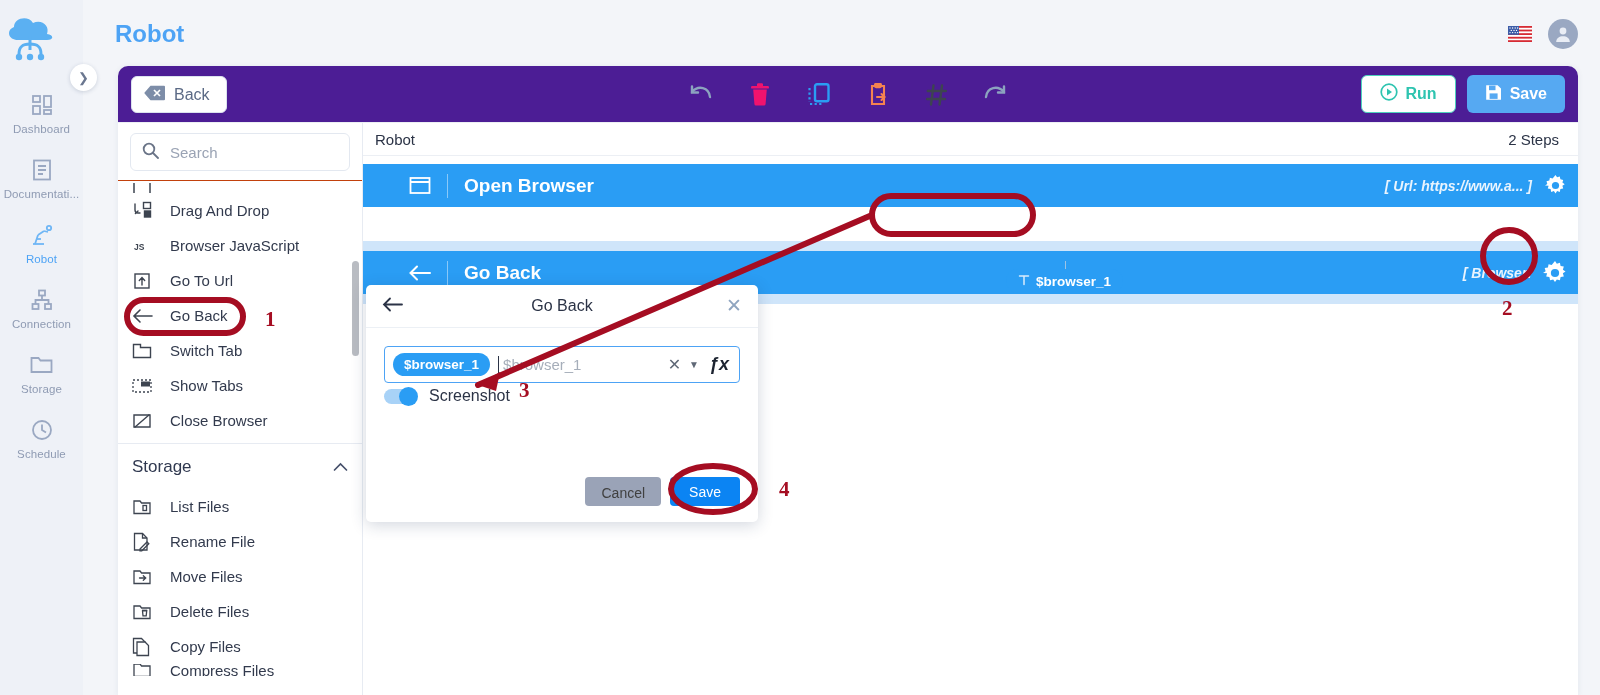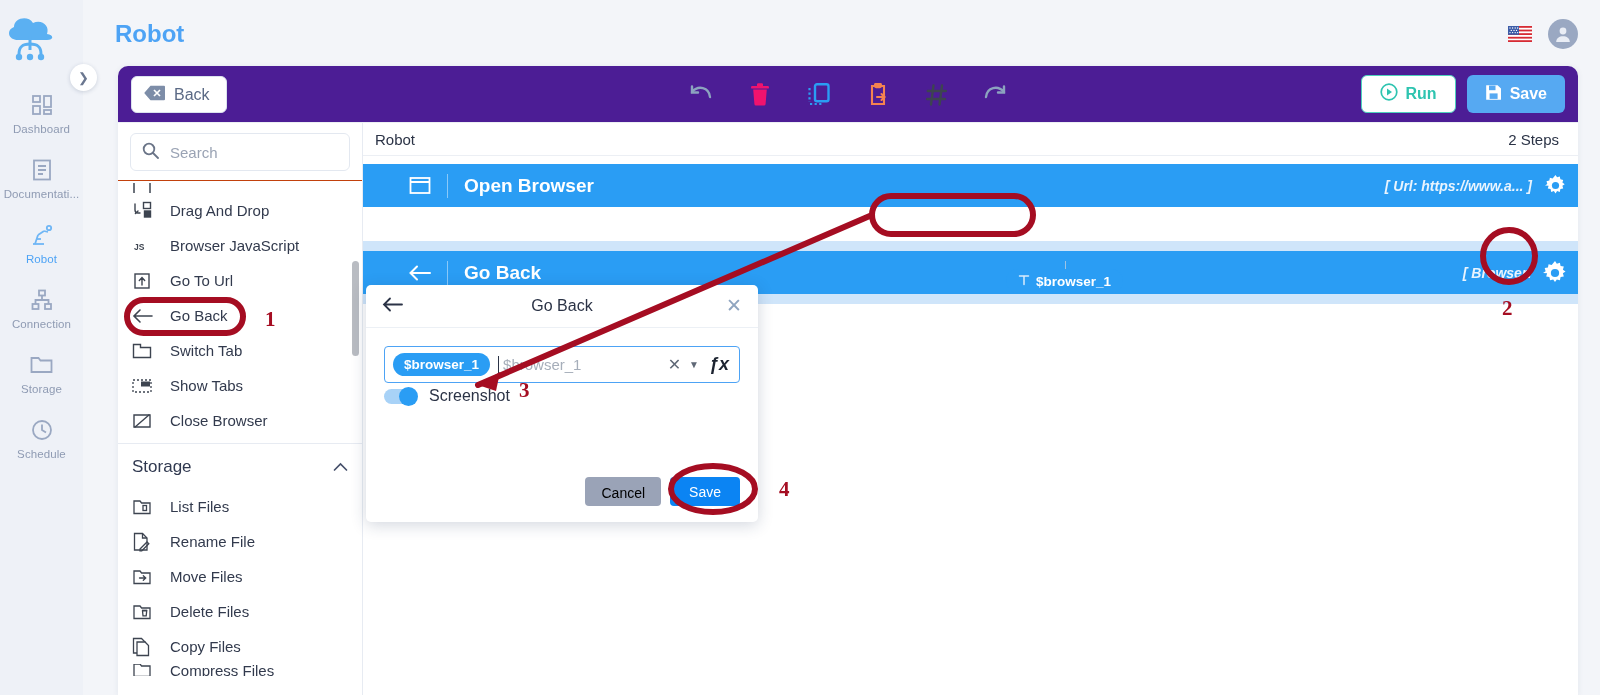--- a/index.html
+++ b/index.html
@@ -199,21 +199,21 @@
     position:absolute; right:-1px; top:-2px; width:19px; height:19px;
     border-radius:50%; background:#2a9df4;
   }
   #toggle-label { font-size:16px; color:#2b3346; }
 
   #modal-actions {
     position:absolute; right:18px; bottom:16px; display:flex; gap:9px; align-items:center;
   }
   #cancel-btn {
     height:29px; padding:8px 16px; border:none; border-radius:4px;
-    background:#9aa3b7; color:#000000; font-size:14px; cursor:pointer;
+    background:#9aa3b7; color:#404040; font-size:14px; cursor:pointer;
     font-family:"Liberation Sans", sans-serif;
   }
   #save-modal-btn {
     height:29px; padding:0 19px; border:none; border-radius:4px;
     background:#0b84f3; color:#fff; font-size:14px; cursor:pointer;
     font-family:"Liberation Sans", sans-serif;
   }
 
   
   #annotations { position:absolute; left:0; top:0; width:1600px; height:695px; pointer-events:none; z-index:60; }

